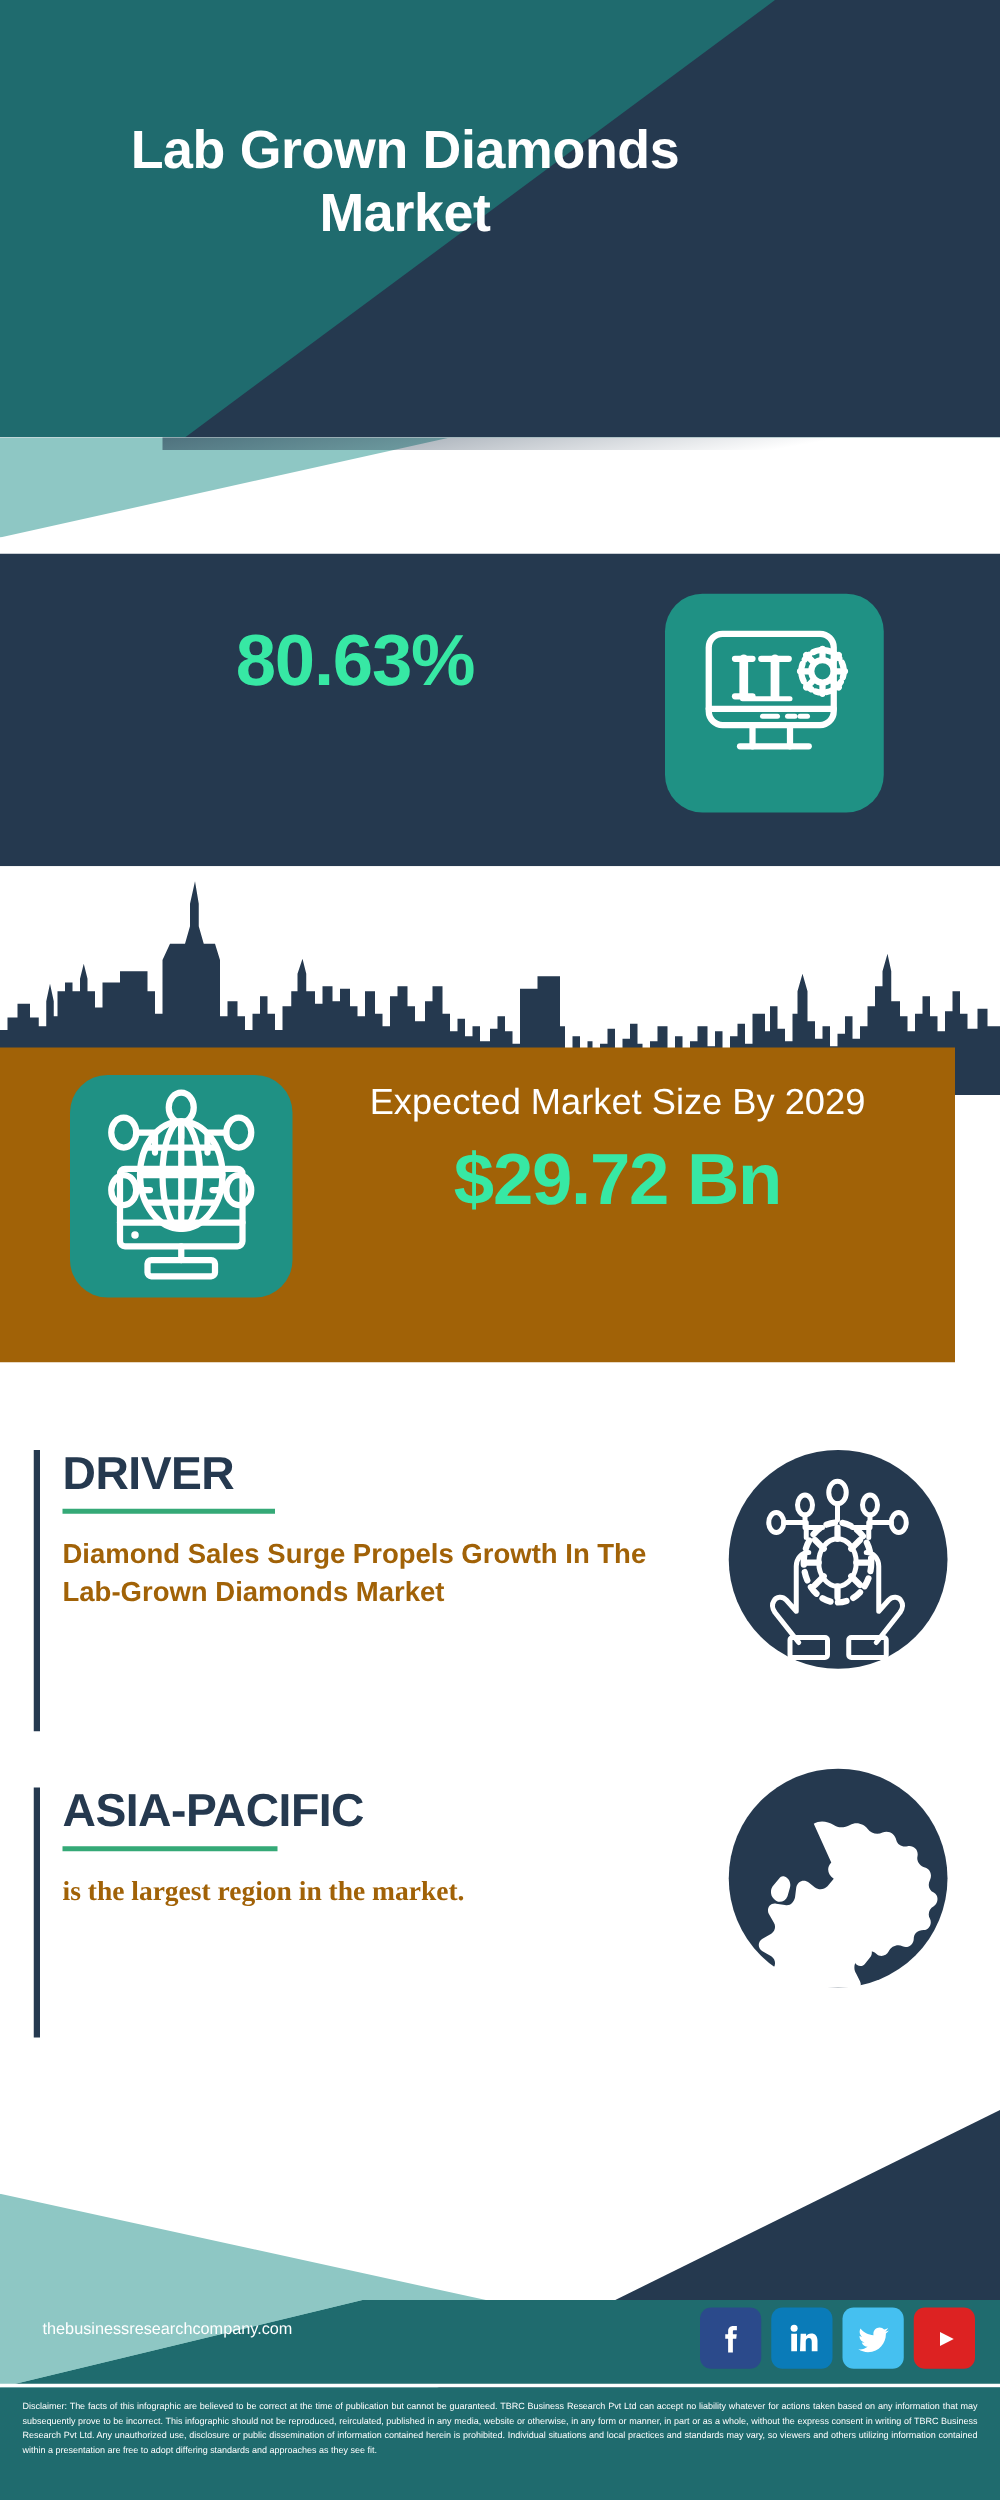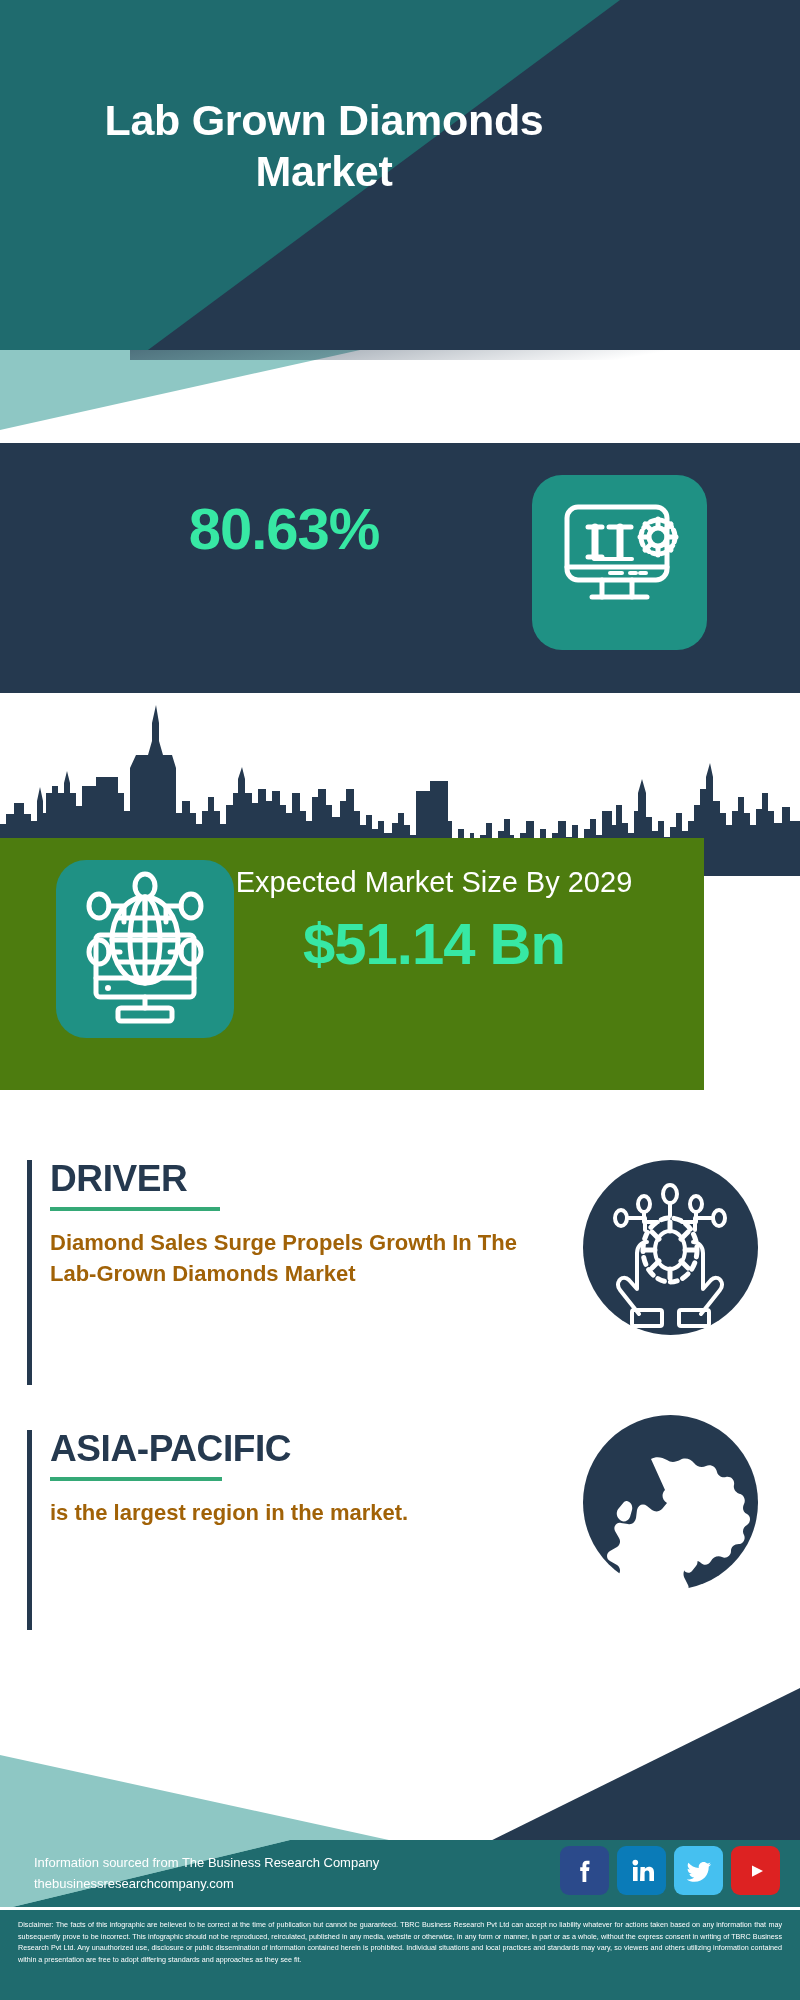--- a/index.html
+++ b/index.html
@@ -113,22 +113,22 @@
     width: 800px; height: 183px;
     background: #ffffff;
     overflow: hidden;
   }
   .skyline-band svg { display: block; width: 800px; height: 183px; }
 
   
   .marketsize {
     position: absolute;
     top: 838px; left: 0;
-    width: 704px; height: 252px;
-    background: #4d7c0f;
+    width: 764px; height: 252px;
+    background: #a16207;
   }
   .icon-tile.globe {
     top: 22px; left: 56px;
     width: 178px; height: 178px;
   }
   .ms-text {
     position: absolute;
     top: 26px; right: 20px;
     width: 500px;
     text-align: center;
@@ -179,21 +179,21 @@
     background: #35a977;
   }
   .title-underline.wide { width: 172px; }
   .block-text {
     margin-top: 16px;
     font-size: 22px;
     font-weight: bold;
     color: #a16207;
     line-height: 1.42;
   }
-  .block-text.light { font-weight: bold; }
+  .block-text.light { font-weight: bold; font-family: Liberation Serif, serif; }
 
   .circle-icon {
     position: absolute;
     background: #25394f;
     border-radius: 50%;
     width: 175px; height: 175px;
   }
   .circle-icon.driver { top: 1160px; right: 42px; }
   .circle-icon.region { top: 1415px; right: 42px; }
 
@@ -378,21 +378,21 @@
         <ellipse cx="135" cy="46" rx="10" ry="12"></ellipse>
         <path d="M125 46 H110 V62"></path>
         <ellipse cx="43" cy="92" rx="10" ry="12"></ellipse>
         <path d="M53 92 H64"></path>
         <ellipse cx="135" cy="92" rx="10" ry="12"></ellipse>
         <path d="M125 92 H114"></path>
       </svg>
     </div>
     <div class="ms-text">
       <div class="ms-label">Expected Market Size By 2029</div>
-      <div class="ms-value">$51.14 Bn</div>
+      <div class="ms-value">$29.72 Bn</div>
     </div>
   </div>
 
   <div class="info">
 
     <div class="info-block block-driver">
       <div class="rule"></div>
       <div class="block-body">
         <div class="block-title">DRIVER</div>
         <div class="title-underline"></div>
@@ -466,21 +466,20 @@
   <div class="footer-geo">
     <div class="geo-teal"></div>
     <div class="geo-navy"></div>
     <div class="geo-overlap"></div>
   </div>
 
   <div class="footer-bar">
     <div class="fb-teal-dark"></div>
     <div class="fb-teal-light"></div>
     <div class="footer-source">
-      <div>Information sourced from The Business Research Company</div>
       <div>thebusinessresearchcompany.com</div>
     </div>
     <div class="social-row">
       <div class="social s-fb">
         <svg width="30" height="30" viewBox="0 0 30 30">
             <path fill="#ffffff" d="M19.5 8.2h-2.3c-.6 0-.9.4-.9 1v2.1h3.1l-.4 3.6h-2.7V26h-3.8V14.9h-2.3v-3.6h2.3V8.9c0-2.4 1.4-4.1 4.1-4.1h2.9z"></path>
           </svg>
       </div>
       <div class="social s-li">
         <svg width="30" height="30" viewBox="0 0 30 30">

